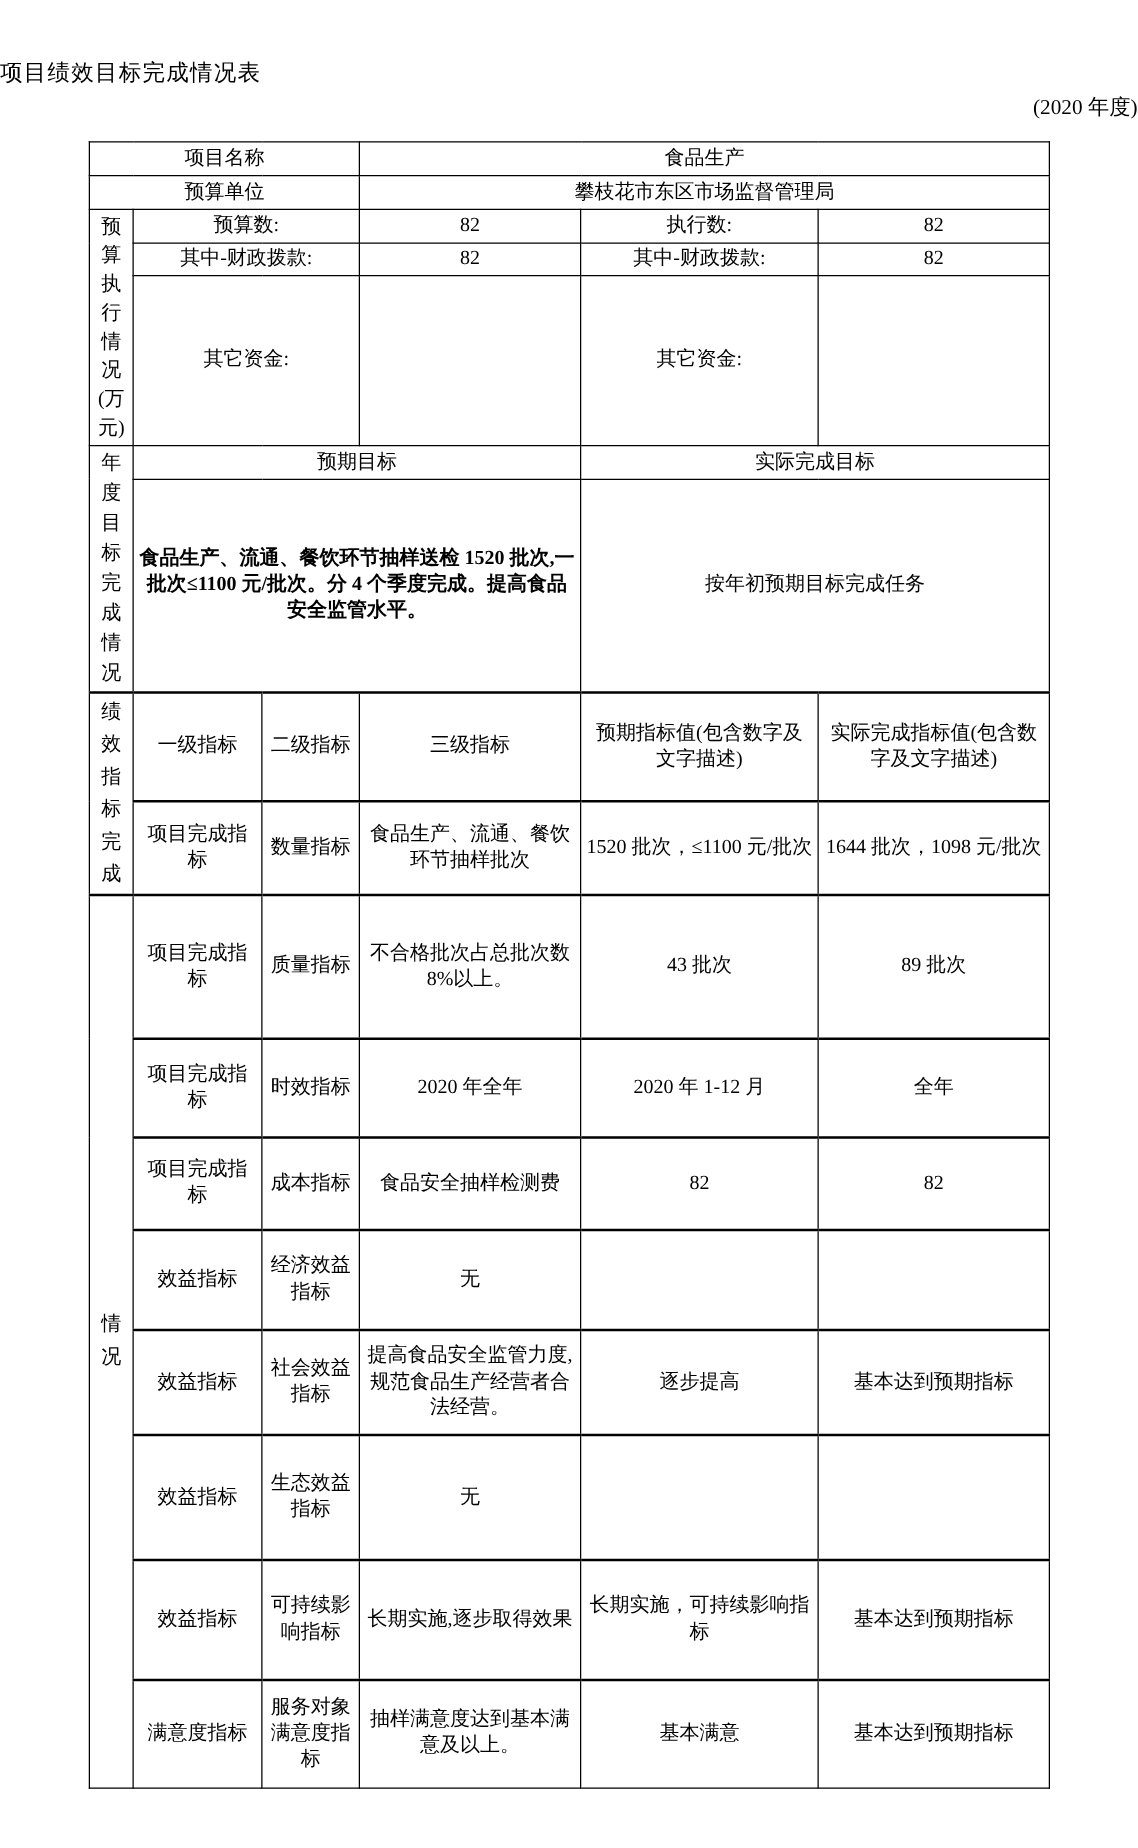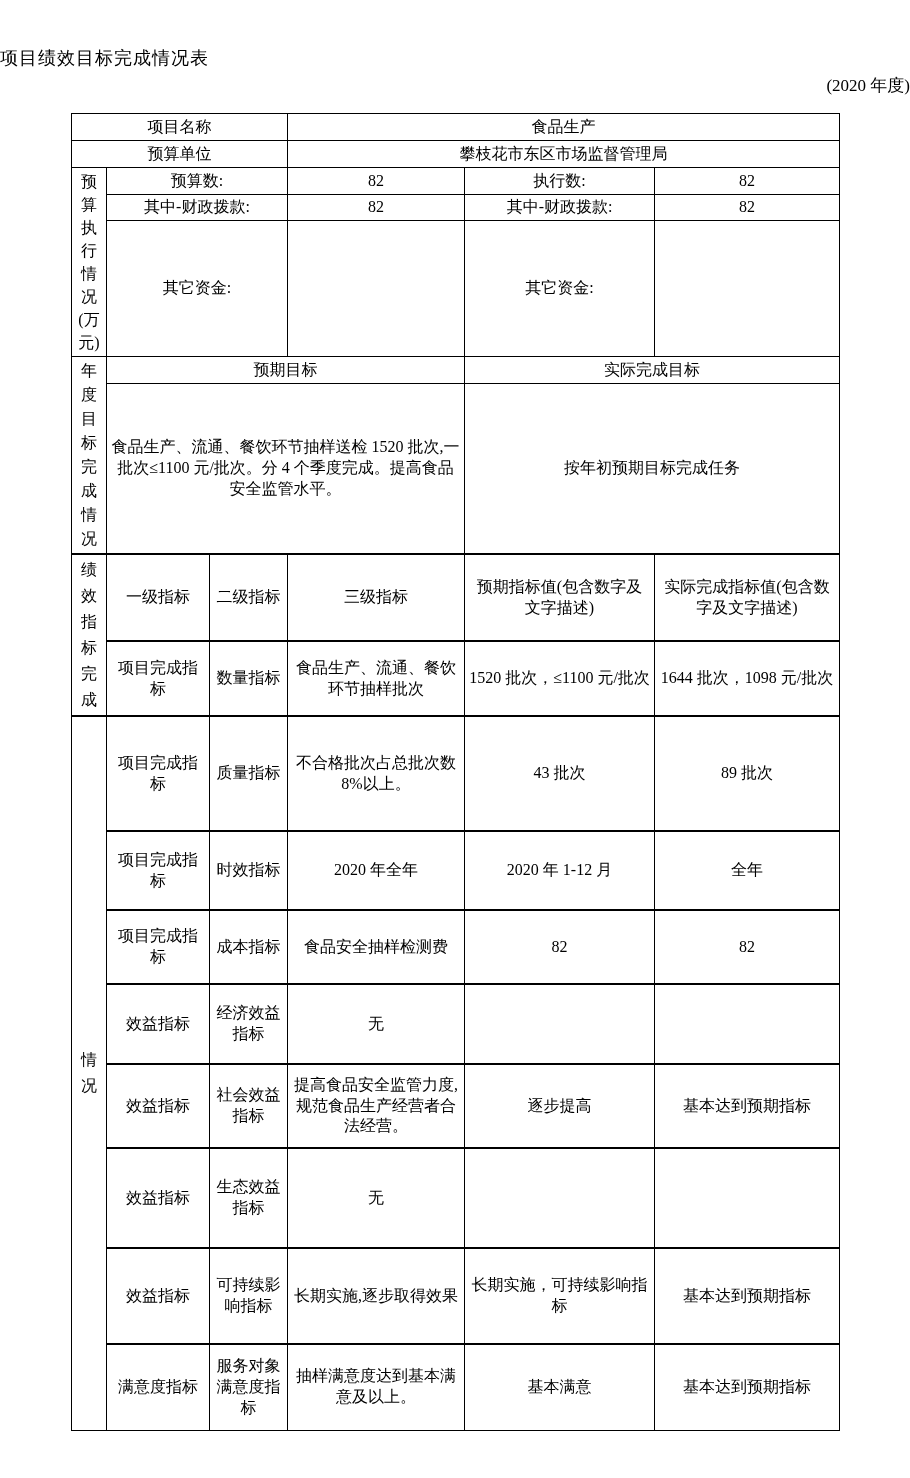--- a/index.html
+++ b/index.html
@@ -28,21 +28,21 @@
     text-align:center; vertical-align:middle;
     padding:2px 4px;
     overflow:hidden;
     word-break:break-all;
   }
   td.vcell { padding:0; font-size:16px; }
   td.v8a { line-height:23px; }   
   td.v8b { line-height:24px; }   
   td.v6  { line-height:26px; }   
   td.v2  { line-height:26px; vertical-align:top; padding-top:8px; } 
-  td.leftalign { text-align:left; padding:4px 7px; }
+  td.leftalign { text-align:left; padding:4px 7px;font-weight:bold; }
   tr.hrow td { border-top-width:2px; }  
 </style>
 </head>
 <body>
 
 <div class="page">
 
   <div class="doc-title">项目绩效目标完成情况表</div>
   <div class="doc-subtitle">(2020 年度)</div>
 

